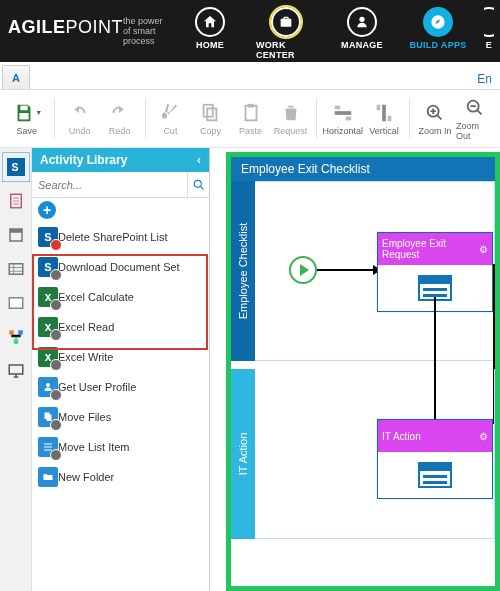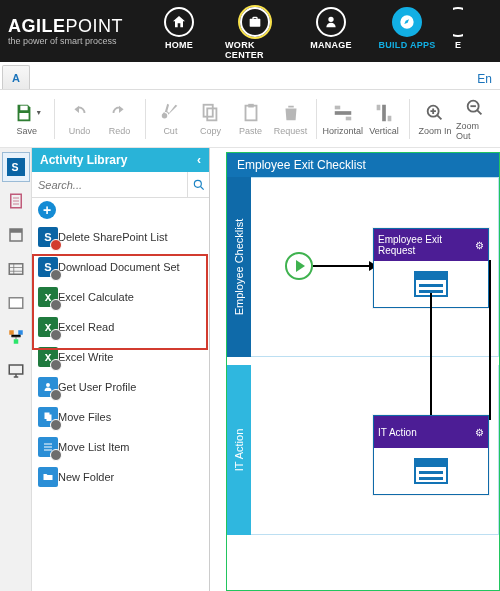--- a/index.html
+++ b/index.html
@@ -1,20 +1,20 @@
 <!DOCTYPE html>
 <html><head>
 <meta charset="utf-8">
 <style>
   * { box-sizing: border-box; margin: 0; padding: 0; font-family: Arial, Helvetica, sans-serif; }
   body { width: 500px; height: 591px; overflow: hidden; background: #fff; }
 
   
   .topbar { background: #1a1a1a; height: 62px; display: flex; align-items: center; padding: 0 6px 0 8px; }
-  .brand { display: flex; flex-direction: column; color: #fff; margin-right: 26px; }
+  .brand { display: flex; flex-direction: row; color: #fff; margin-right: 9px; }
   .brand-word { font-size: 18px; font-weight: 600; letter-spacing: .5px; }
   .brand-word .light { font-weight: 300; }
   .brand-tag { font-size: 9px; color: #bdbdbd; margin-top:-1px;}
   .navitems { display: flex; gap: 16px; align-items: flex-start; margin-top: 4px; }
   .navitem { display: flex; flex-direction: column; align-items: center; width: 60px; cursor: pointer; }
   .navitem .circle { width: 30px; height: 30px; border: 2px solid #fff; border-radius: 50%; display:flex; align-items:center; justify-content:center; }
   .navitem.active .circle { background:#12afe4; border-color:#12afe4; }
   .navitem.selected .circle { box-shadow: 0 0 0 2px #f7e14a; }
   .navitem .circle svg { width:16px; height:16px; fill:#fff; }
   .navitem .navlabel { color:#fff; font-size:9px; font-weight:700; margin-top:3px; letter-spacing:.3px;}
@@ -61,38 +61,38 @@
   .sq.sp{background:#0a64a4;} .sq.sp::after{content:"S"; color:#fff; font-weight:700; font-size:11px;}
   .sq.xl{background:#1f7a3e;} .sq.xl::after{content:"x"; color:#fff; font-weight:700; font-size:12px;}
   .sq.gn{background:#2a8ed6;}
   .sq .badge{position:absolute; right:-4px; bottom:-4px; width:12px; height:12px; border-radius:50%; background:#6d6d6d; border:1px solid #fff;}
   .sq .badge.red{background:#d23b2f;}
   .sq.gn svg{width:12px; height:12px; fill:#fff;}
   .redbox{position:absolute; border:2px solid #d23b2f; pointer-events:none;}
 
   
   .canvas { flex:1; position:relative; background:#fff;}
-  .pool{ position:absolute; left:16px; top:4px; right:0; bottom:0; border:1px solid #22c55e;}
+  .pool{ position:absolute; left:16px; top:4px; right:0; bottom:0; border:5px solid #22c55e;}
   .pool-title{ background:#1273b5; color:#fff; height:24px; display:flex; align-items:center; padding:0 10px; font-size:12px; }
   .lanes{position:absolute; top:24px; bottom:0; left:0; right:0;}
   .lane{position:absolute; left:0; right:0; }
   .lane1{top:0; height:180px;}
   .lane2{top:188px; height:170px;}
   .lane-label{position:absolute; left:0; top:0; bottom:0; width:24px; color:#fff; display:flex; align-items:center; justify-content:center;}
   .lane1 .lane-label{background:#0f6aa9;}
   .lane2 .lane-label{background:#2fb7df;}
   .lane-label span{ transform: rotate(-90deg); white-space:nowrap; font-size:11px;}
   .lane-inner{position:absolute; left:24px; right:0; top:0; bottom:0; border:1px solid #bcdff2; border-left:none; }
   .lane2 .lane-inner{border-top:none;}
 
   .start{ position:absolute; left:34px; top:74px; width:28px; height:28px; border:2px solid #3fb24f; border-radius:50%; display:flex; align-items:center; justify-content:center;}
   .start::after{content:""; border-left:9px solid #3fb24f; border-top:6px solid transparent; border-bottom:6px solid transparent; margin-left:2px;}
 
   .node{ position:absolute; width:116px; border:1px solid #0f6aa9; background:#fff; box-shadow:0 0 0 1px rgba(0,0,0,.05);}
-  .node .nhead{ height:18px; background:#4c1d95; color:#fff; font-size:10px; display:flex; align-items:center; padding:16px 4px;}
+  .node .nhead{ height:18px; background:#d946ef; color:#fff; font-size:10px; display:flex; align-items:center; padding:16px 4px;}
   .node .nhead .gear{margin-left:auto;}
   .node .nbody{ height:46px; display:flex; align-items:center; justify-content:center;}
   .node .nbody .formic{width:34px; height:26px; border:2px solid #1273b5; position:relative;}
   .node .nbody .formic::before{content:""; position:absolute; left:0; right:0; top:0; height:7px; background:#1273b5;}
   .node .nbody .formic::after{content:""; position:absolute; left:3px; right:3px; top:11px; height:3px; background:#1273b5; box-shadow:0 6px 0 #1273b5;}
   .node1{ left:122px; top:50px;}
   .node2{ left:122px; top:232px;}
 
   .arrow{position:absolute; background:#000;}
   .arrowh{height:2px;} .arrowv{width:2px;}

